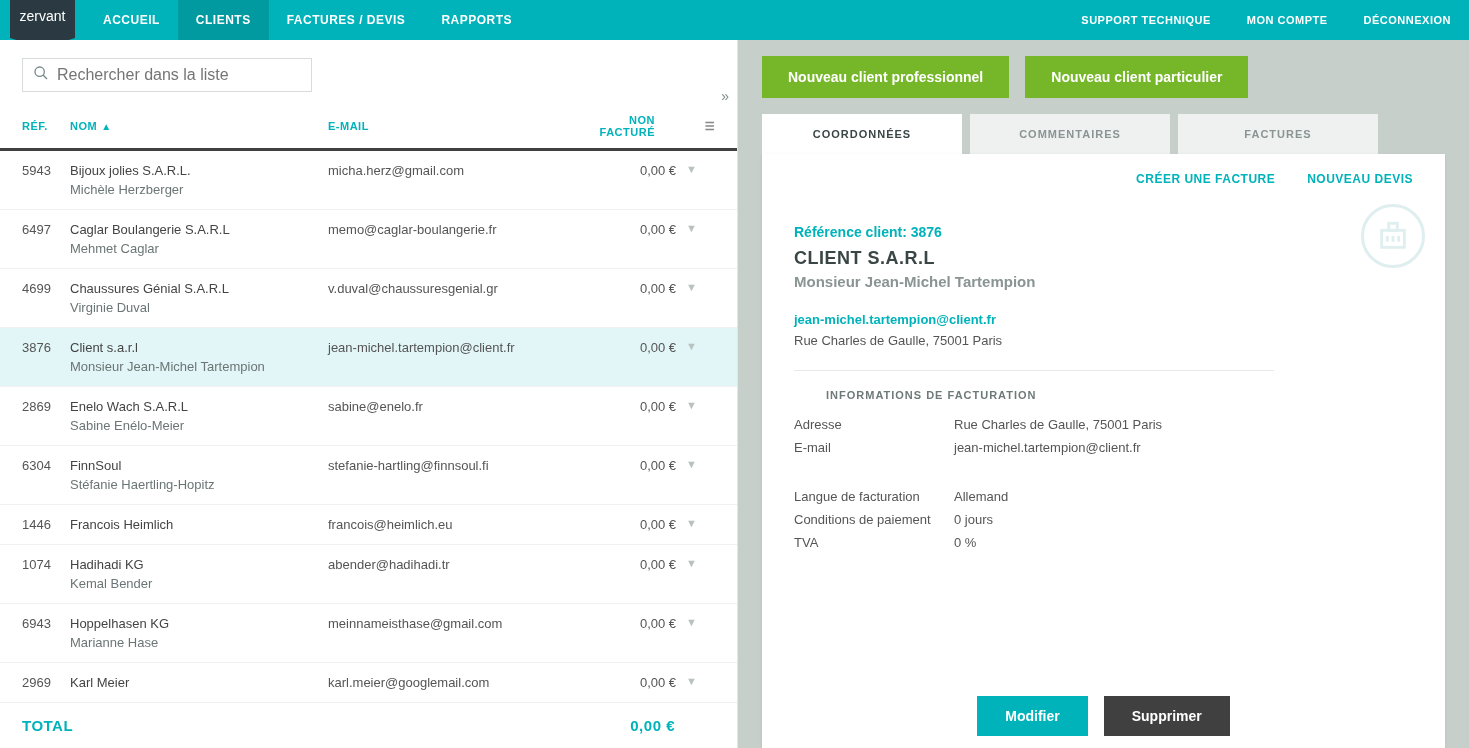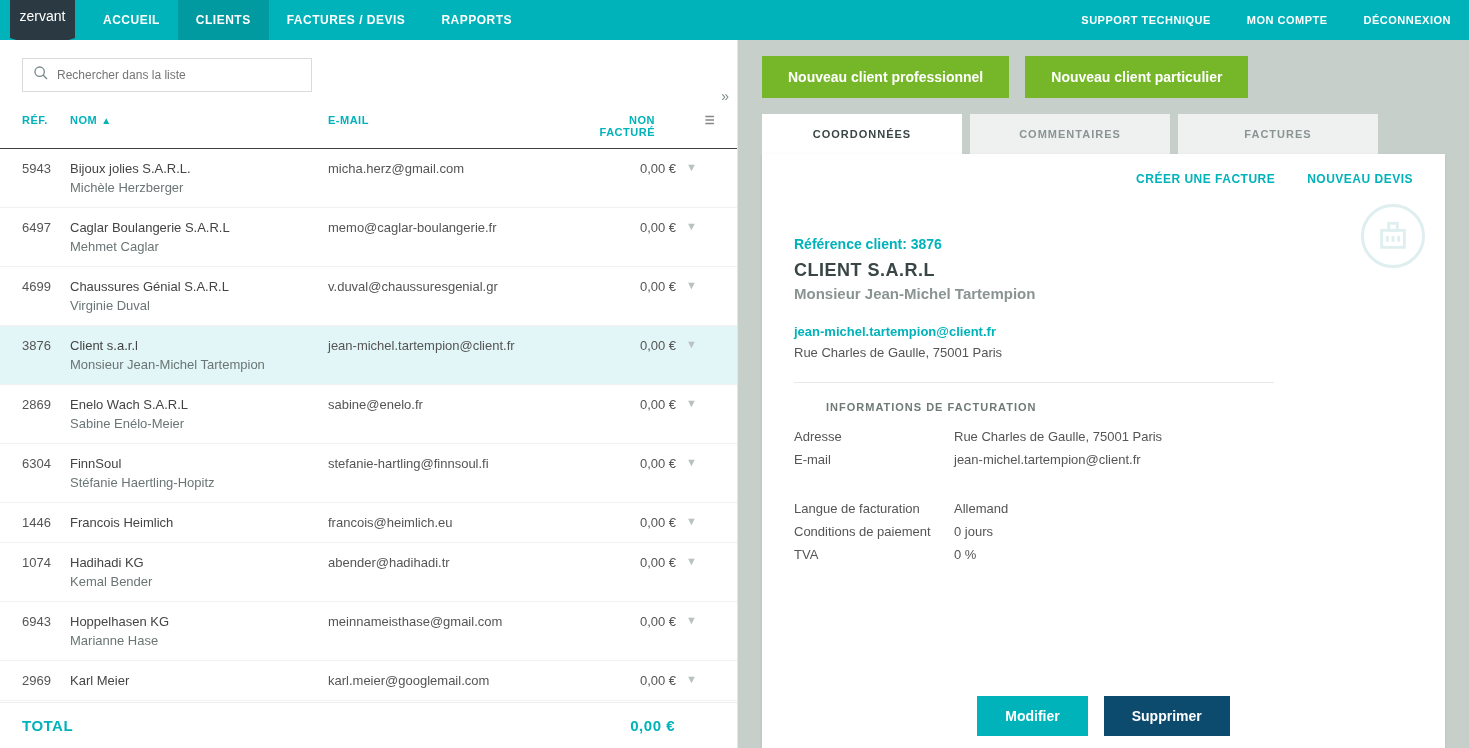--- a/index.html
+++ b/index.html
@@ -16,24 +16,24 @@
 .nav-right { display:flex; align-items:center; }
 .nav-right .nav-item { font-size:11px; }
 
 .main { display:flex; height: calc(748px - 40px); }
 .left-panel { width: 738px; background:#fff; display:flex; flex-direction:column; position:relative; border-right:1px solid #e5e5e5;}
 .right-area { flex:1; background:#c7cfca; padding: 16px 24px 0 24px; display:flex; flex-direction:column; }
 
 .search-row { padding: 18px 22px 8px 22px; }
 .search-box { width: 290px; height: 34px; border:1px solid #d7dbda; display:flex; align-items:center; padding:0 10px; color:#7a8a8a; }
 .search-box .sicon { margin-right:8px; }
-.search-box input { border:none; outline:none; flex:1; font-size:12px; color:#555; }
+.search-box input { border:none; outline:none; flex:1; font-size:16px; color:#555; }
 .collapse-handle { position:absolute; right:8px; top:48px; color:#7a8a8a; font-size:14px; cursor:pointer; }
 
-.columns-header { display:flex; align-items:flex-start; padding: 14px 22px 10px 22px; font-size:11px; font-weight:700; letter-spacing:0.5px; color:#00b3ba; border-bottom:1px solid #404040; }
+.columns-header { display:flex; align-items:center; padding: 14px 22px 10px 22px; font-size:11px; font-weight:700; letter-spacing:0.5px; color:#00b3ba; border-bottom:3px solid #404040; }
 .col-ref { width: 48px; }
 .col-nom { width: 258px; display:flex; align-items:center; gap:4px; }
 .sort-arrow { font-size:10px; }
 .col-email { width: 260px; }
 .col-amount { flex:1; text-align:right; padding-right:40px; }
 .menu-icon { width:20px; text-align:right; color:#888; cursor:pointer; }
 
 .client-list { flex:1; overflow-y:auto; }
 .client-row { display:flex; padding: 12px 22px; border-bottom:1px solid #f1f1f1; font-size:13px; color:#555; cursor:pointer; }
 .client-row.selected { background:#e2f5f7; }
@@ -59,35 +59,35 @@
 .detail-card { background:#fff; flex:1; display:flex; flex-direction:column; box-shadow:0 1px 3px rgba(0,0,0,0.08); }
 .tabs { display:flex; gap:8px; margin-left:0; }
 .tab { flex:0 0 auto; width: 200px; text-align:center; padding:14px 12px; font-size:11px; font-weight:700; letter-spacing:1px; color:#8a9493; background:#eef1f0; cursor:pointer; }
 .tab.active { background:#fff; color:#3a4645; }
 
 .detail-body { padding: 18px 32px 0 32px; position:relative; flex:1; }
 .detail-actions-top { text-align:right; font-size:12px; font-weight:700; letter-spacing:0.5px; color:#00b3ba; }
 .detail-actions-top a { margin-left:28px; cursor:pointer; }
 .bigicon { position:absolute; right:20px; top:50px; width:64px; height:64px; border:3px solid #dfeeef; border-radius:50%; display:flex; align-items:center; justify-content:center; color:#dfeeef; }
 
-.refline { color:#00b3ba; font-weight:700; font-size:14px; margin-top:50px; }
+.refline { color:#00b3ba; font-weight:700; font-size:14px; margin-top:38px; }
 .company-title { font-size:18px; font-weight:700; color:#3a4645; margin-top:8px; letter-spacing:0.5px;}
 .contact-name { font-size:15px; color:#8a9493; font-weight:600; margin-top:4px; }
 .email-line { color:#00b3ba; font-weight:600; font-size:13px; margin-top:22px; }
 .addr-line { color:#555; font-size:13px; margin-top:6px; }
 .divider { border-top:1px solid #e7e9e8; margin:22px 0 18px 0; width:480px;}
 .section-title { font-size:11px; font-weight:700; letter-spacing:1px; color:#6e7a78; margin-bottom:16px;margin-left:32px; }
 .info-grid { font-size:13px; color:#555; }
 .info-grid .irow { display:flex; margin-bottom:8px; }
 .info-grid .ilabel { width:160px; }
 .info-grid .ival { }
 
 .bottom-actions { padding:20px 0 12px 0; text-align:center; display:flex; justify-content:center; gap:16px;}
 .btn-mod { background:#00b3ba; color:#fff; border:none; height:40px; padding:0 28px; font-size:14px; font-weight:600; cursor:pointer; }
-.btn-del { background:#0c4a6e; color:#fff; border:none; height:40px; padding:0 28px; font-size:14px; font-weight:600; cursor:pointer; }
+.btn-del { background:#404040; color:#fff; border:none; height:40px; padding:0 28px; font-size:14px; font-weight:600; cursor:pointer; }
 </style>
 </head>
 <body>
 
 <div class="topbar">
   <div class="logo-wrap">
     <div class="logo-badge">zervant</div>
   </div>
   <div class="nav">
     <div class="nav-item">ACCUEIL</div>

